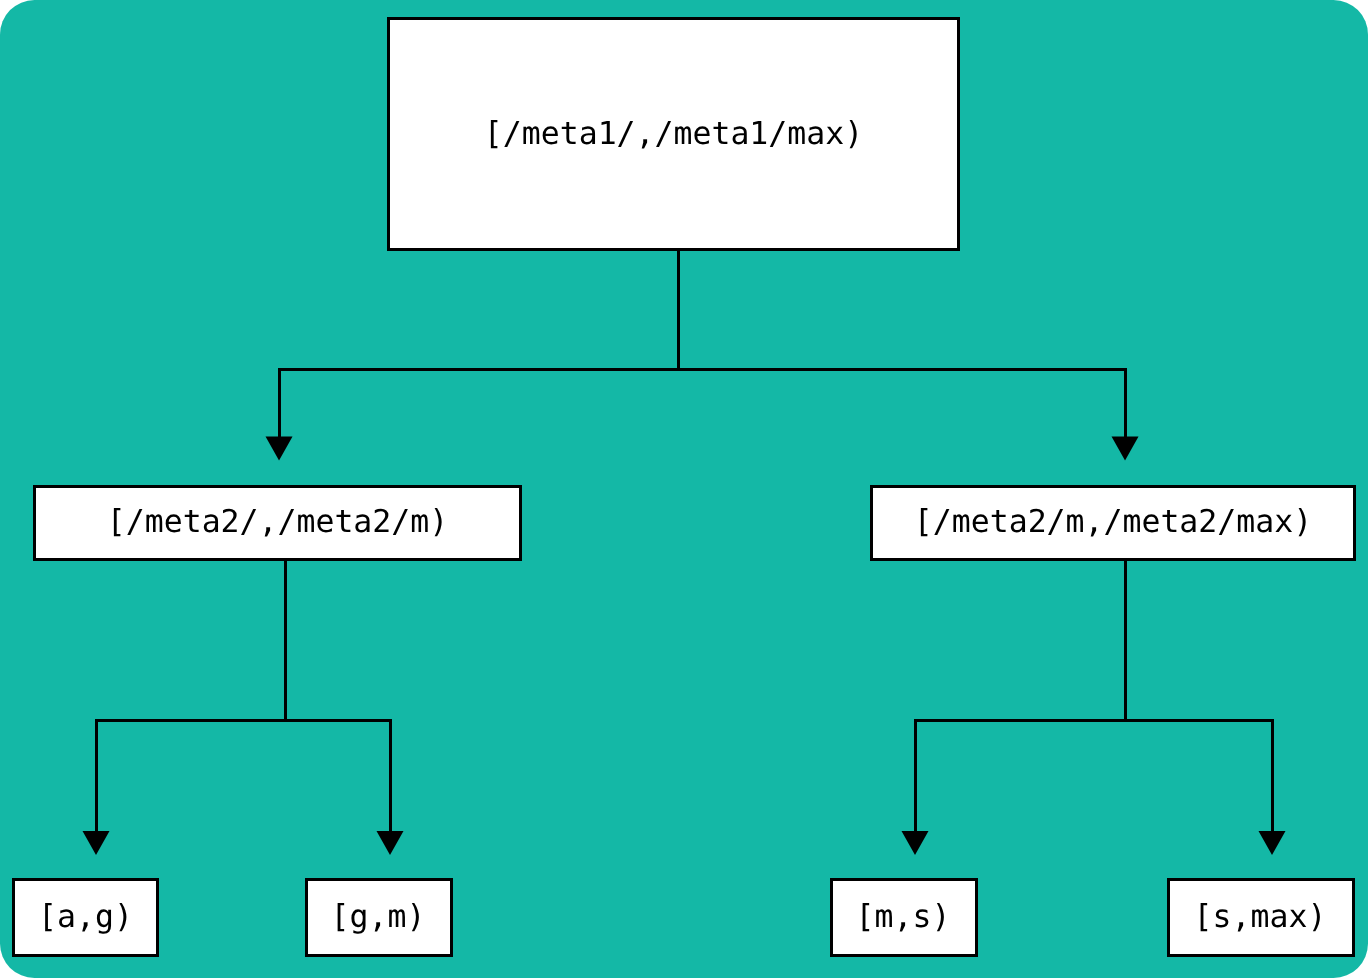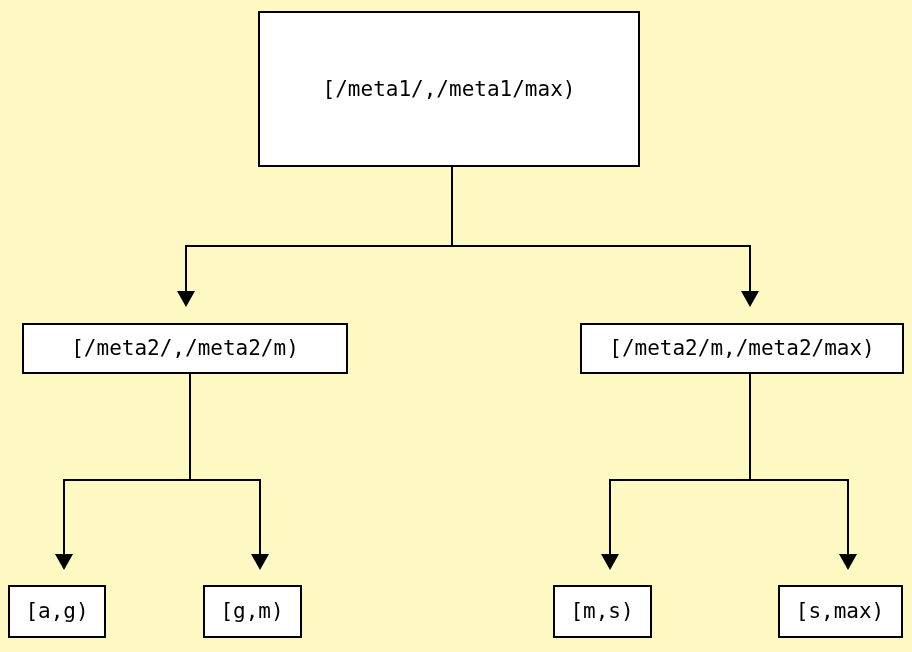--- a/index.html
+++ b/index.html
@@ -10,21 +10,22 @@
   body {
     width: 912px;
     height: 652px;
     overflow: hidden;
     font-family: "DejaVu Sans Mono", "Liberation Mono", monospace;
   }
   #diagram-root {
     position: relative;
     width: 912px;
     height: 652px;
-    background: #fef9c3;
+    background: #14b8a6;
+    border-radius: 23px;
   }
   svg.tree-canvas {
     position: absolute;
     top: 0;
     left: 0;
     width: 912px;
     height: 652px;
     display: block;
   }
   .node-box {

